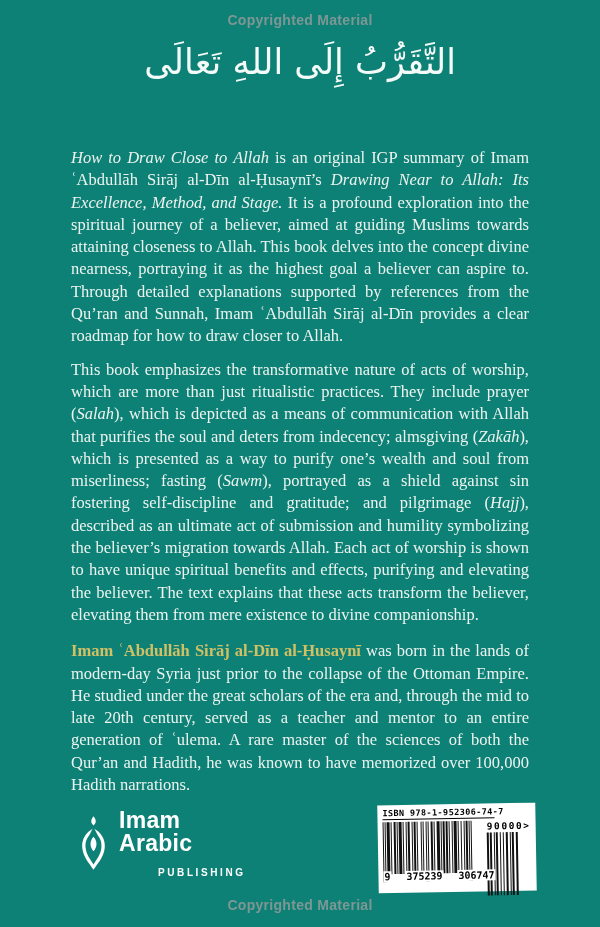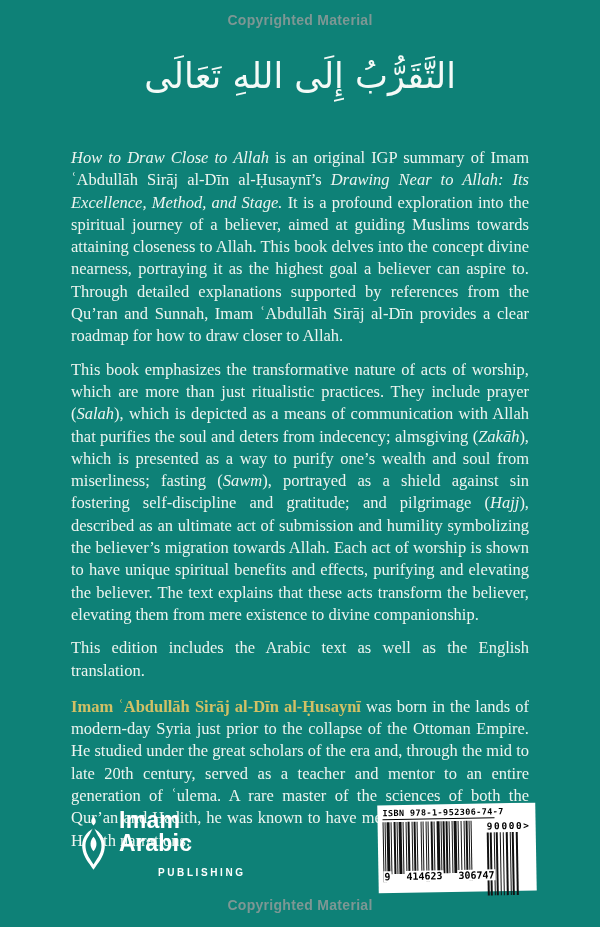--- a/index.html
+++ b/index.html
@@ -23,21 +23,21 @@
     position:absolute;left:0;width:100%;
     text-align:center;
     font-family:"Liberation Sans", sans-serif;
     font-size:14px;font-weight:700;
     color:var(--muted);
     letter-spacing:0.3px;
   }
   .copyright.top{top:12px;}
   .copyright.bottom{top:897px;}
   .arabic-title{
-    position:absolute;top:40px;left:0;width:100%;
+    position:absolute;top:26px;left:0;width:100%;
     text-align:center;
     direction:rtl;
     font-family:"DejaVu Sans", sans-serif;
     font-size:35px;line-height:72px;
     color:#f4faf7;
   }
   .text-col{
     position:absolute;left:71px;top:147px;width:458px;
     color:var(--text);
     font-size:16.5px;line-height:22.3px;
@@ -106,21 +106,20 @@
 
 <div class="page">
 
   <div class="copyright top">Copyrighted Material</div>
 
   <div class="arabic-title">التَّقَرُّبُ إِلَى اللهِ تَعَالَى</div>
 
   <div class="text-col">
     <p><span class="italic">How to Draw Close to Allah</span><span> is an original IGP summary of Imam ʿAbdullāh Sirāj al-Dīn al-Ḥusaynī’s </span><span class="italic">Drawing Near to Allah: Its Excellence, Method, and Stage.</span><span> It is a profound exploration into the spiritual journey of a believer, aimed at guiding Muslims towards attaining closeness to Allah. This book delves into the concept divine nearness, portraying it as the highest goal a believer can aspire to. Through detailed explanations supported by references from the Qu’ran and Sunnah, Imam ʿAbdullāh Sirāj al-Dīn provides a clear roadmap for how to draw closer to Allah.</span></p>
     <p><span>This book emphasizes the transformative nature of acts of worship, which are more than just ritualistic practices. They include prayer (</span><span class="italic">Salah</span><span>), which is depicted as a means of communication with Allah that purifies the soul and deters from indecency; almsgiving (</span><span class="italic">Zakāh</span><span>), which is presented as a way to purify one’s wealth and soul from miserliness; fasting (</span><span class="italic">Sawm</span><span>), portrayed as a shield against sin fostering self-discipline and gratitude; and pilgrimage (</span><span class="italic">Hajj</span><span>), described as an ultimate act of submission and humility symbolizing the believer’s migration towards Allah. Each act of worship is shown to have unique spiritual benefits and effects, purifying and elevating the believer. The text explains that these acts transform the believer, elevating them from mere existence to divine companionship.</span></p>
-    <p>This edition includes the Arabic text as well as the English translation.</p>
     <p class="author"><span class="bold-gold">Imam ʿAbdullāh Sirāj al-Dīn al-Ḥusaynī</span><span> was born in the lands of modern-day Syria just prior to the collapse of the Ottoman Empire. He studied under the great scholars of the era and, through the mid to late 20th century, served as a teacher and mentor to an entire generation of ʿulema. A rare master of the sciences of both the Qur’an and Hadith, he was known to have memorized over 100,000 Hadith narrations.</span></p>
   </div>
 
   <div class="publisher">
     <svg class="logo-mark" viewBox="0 0 100 170" xmlns="http://www.w3.org/2000/svg" aria-hidden="true">
       <path d="M50 4 C58 14 60 23 50 32 C40 23 42 14 50 4 Z" fill="#ffffff"></path>
       <path d="M50 40 C27 52 13 74 16 100 C19 128 36 144 50 166 C64 144 81 128 84 100 C87 74 73 52 50 40 Z" fill="#ffffff"></path>
       <path d="M50 52 C33 62 24 78 26 99 C28 121 40 134 50 150 C60 134 72 121 74 99 C76 78 67 62 50 52 Z" fill="var(--background)"></path>
       <path d="M50 36 L63 62 L37 62 Z" fill="var(--background)"></path>
       <path d="M50 66 C61 78 63 96 50 110 C37 96 39 78 50 66 Z" fill="#ffffff"></path>
@@ -221,20 +220,20 @@
             <div class="bar" style="width: 1px;"></div>
             <div class="gap" style="width: 1px;"></div>
             <div class="bar" style="width: 2px;"></div>
             <div class="gap" style="width: 2px;"></div>
             <div class="bar" style="width: 2px;"></div>
           </div>
       </div>
     </div>
     <div class="digits-row">
       <span>9</span>
-      <span>414623</span>
+      <span>375239</span>
       <span>306747</span>
     </div>
   </div>
 
   <div class="copyright bottom">Copyrighted Material</div>
 
 </div>
 
 </body></html>

